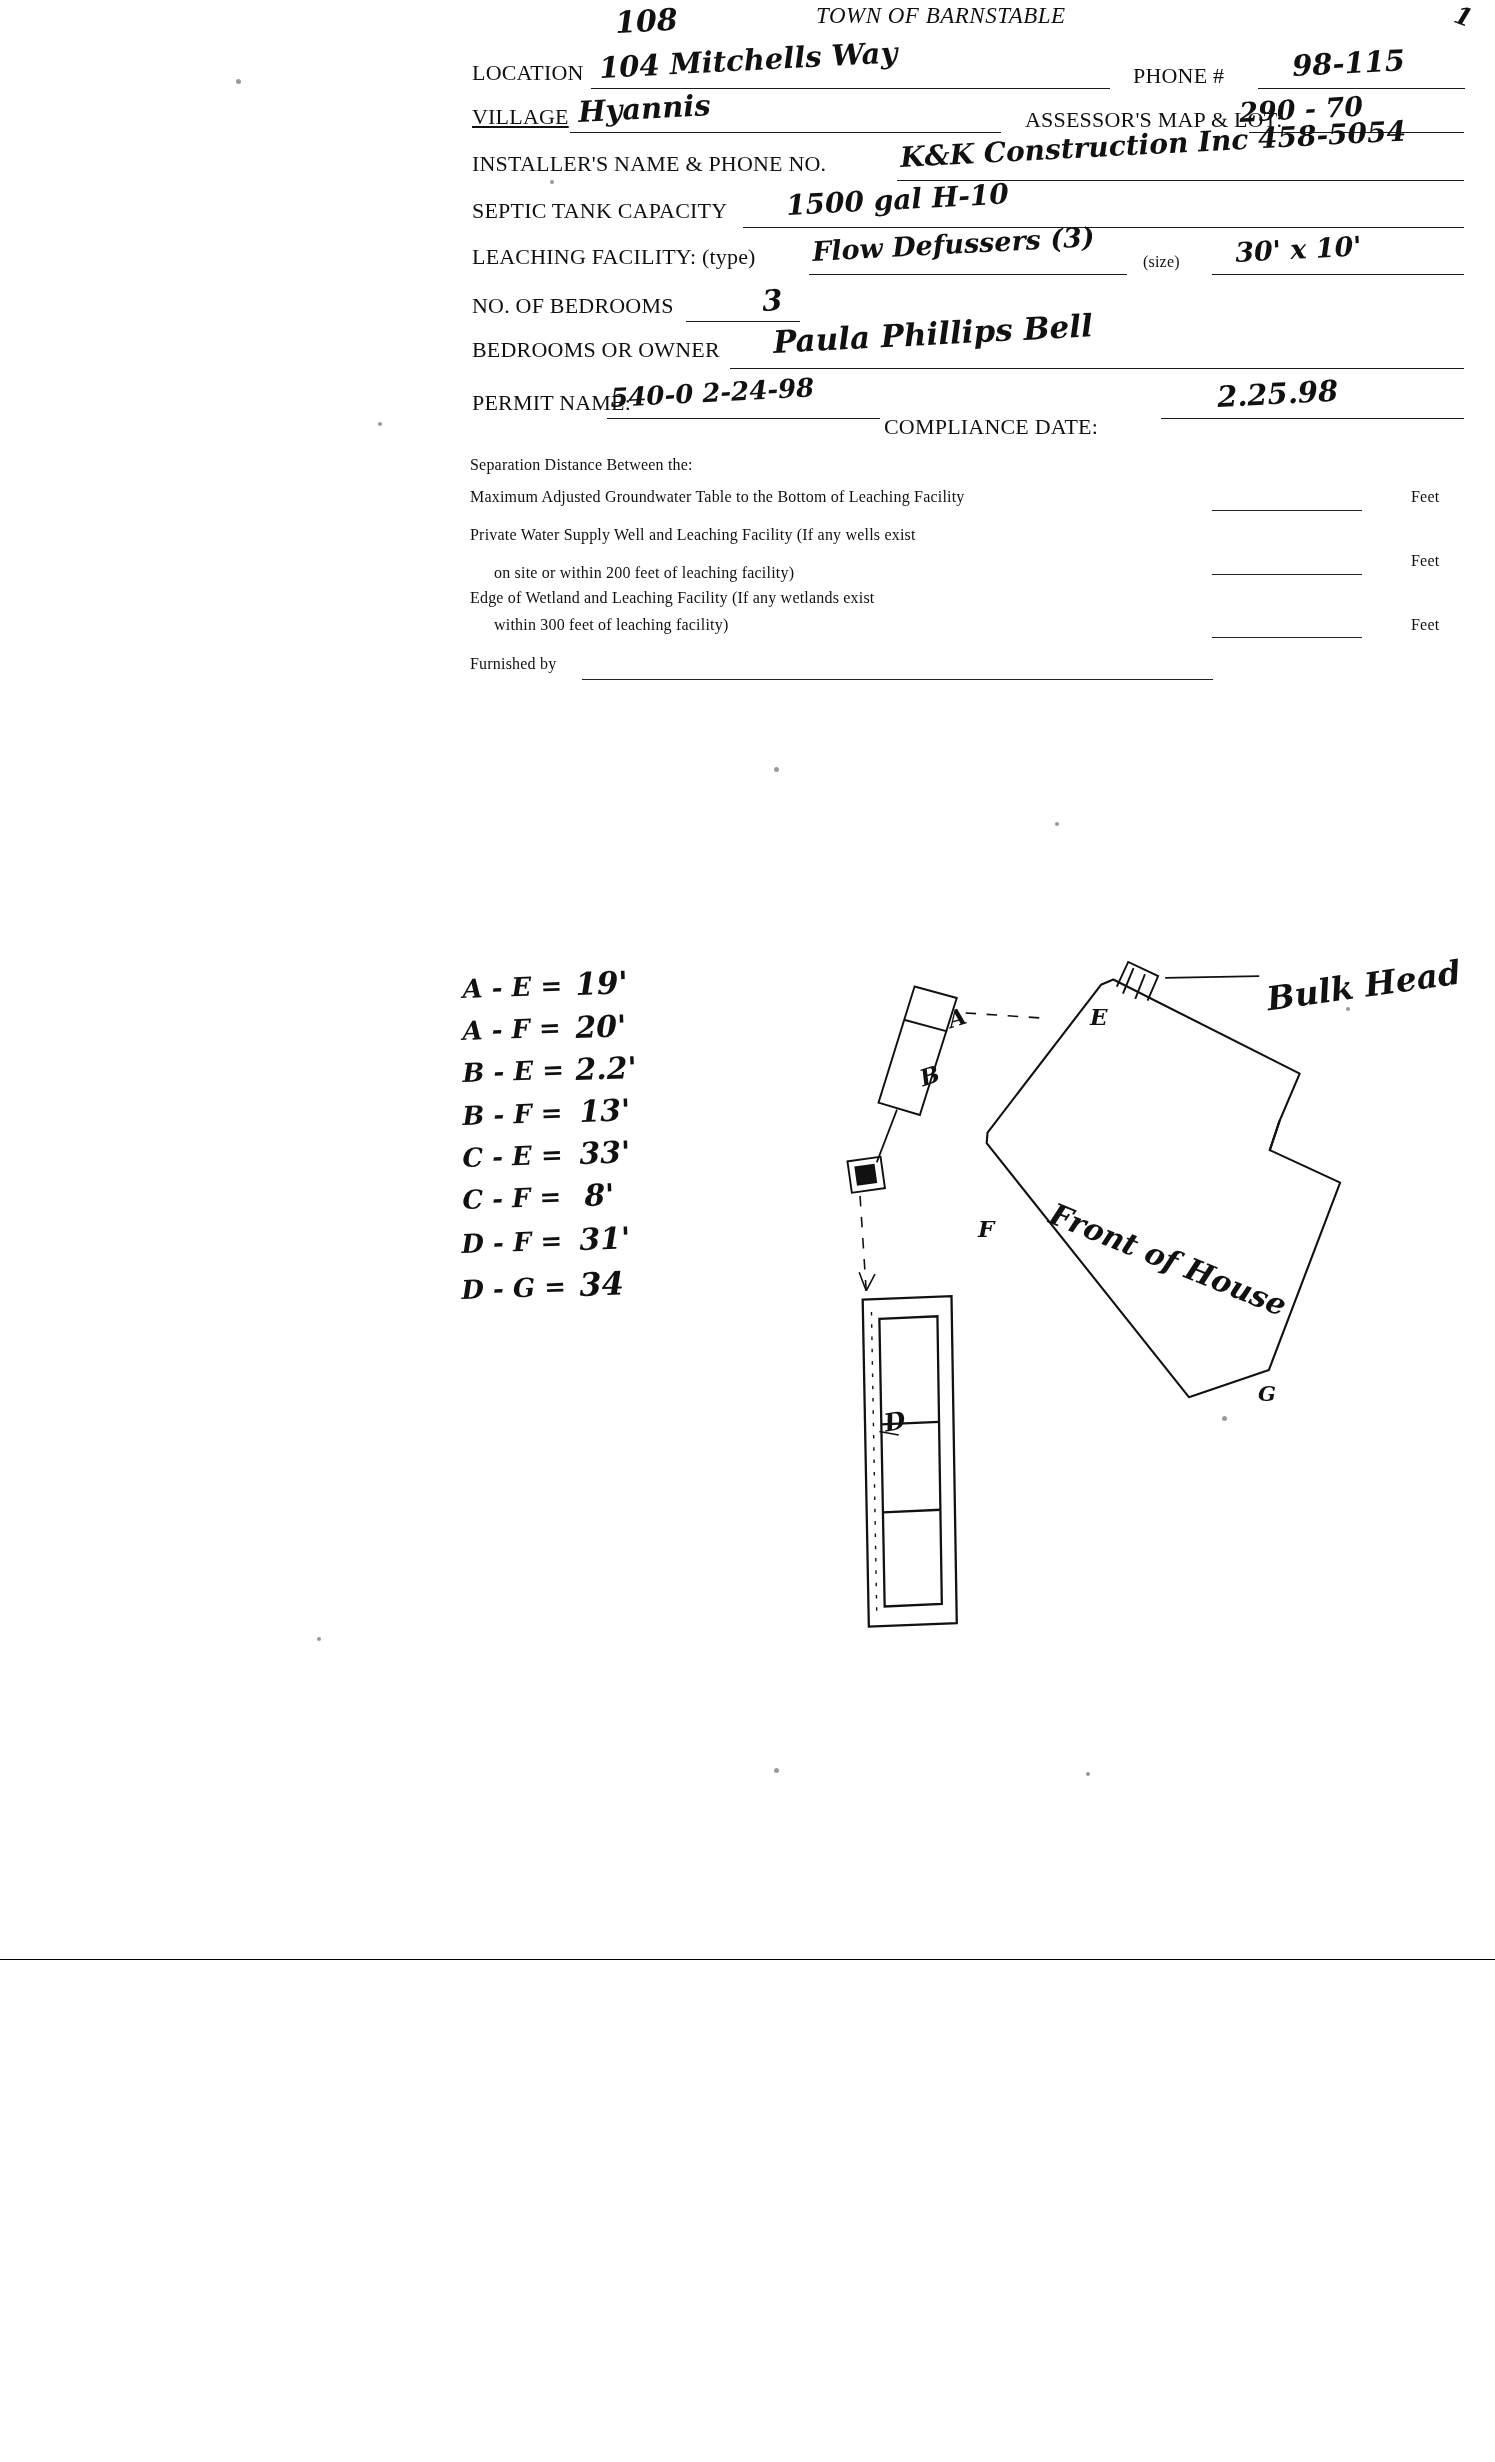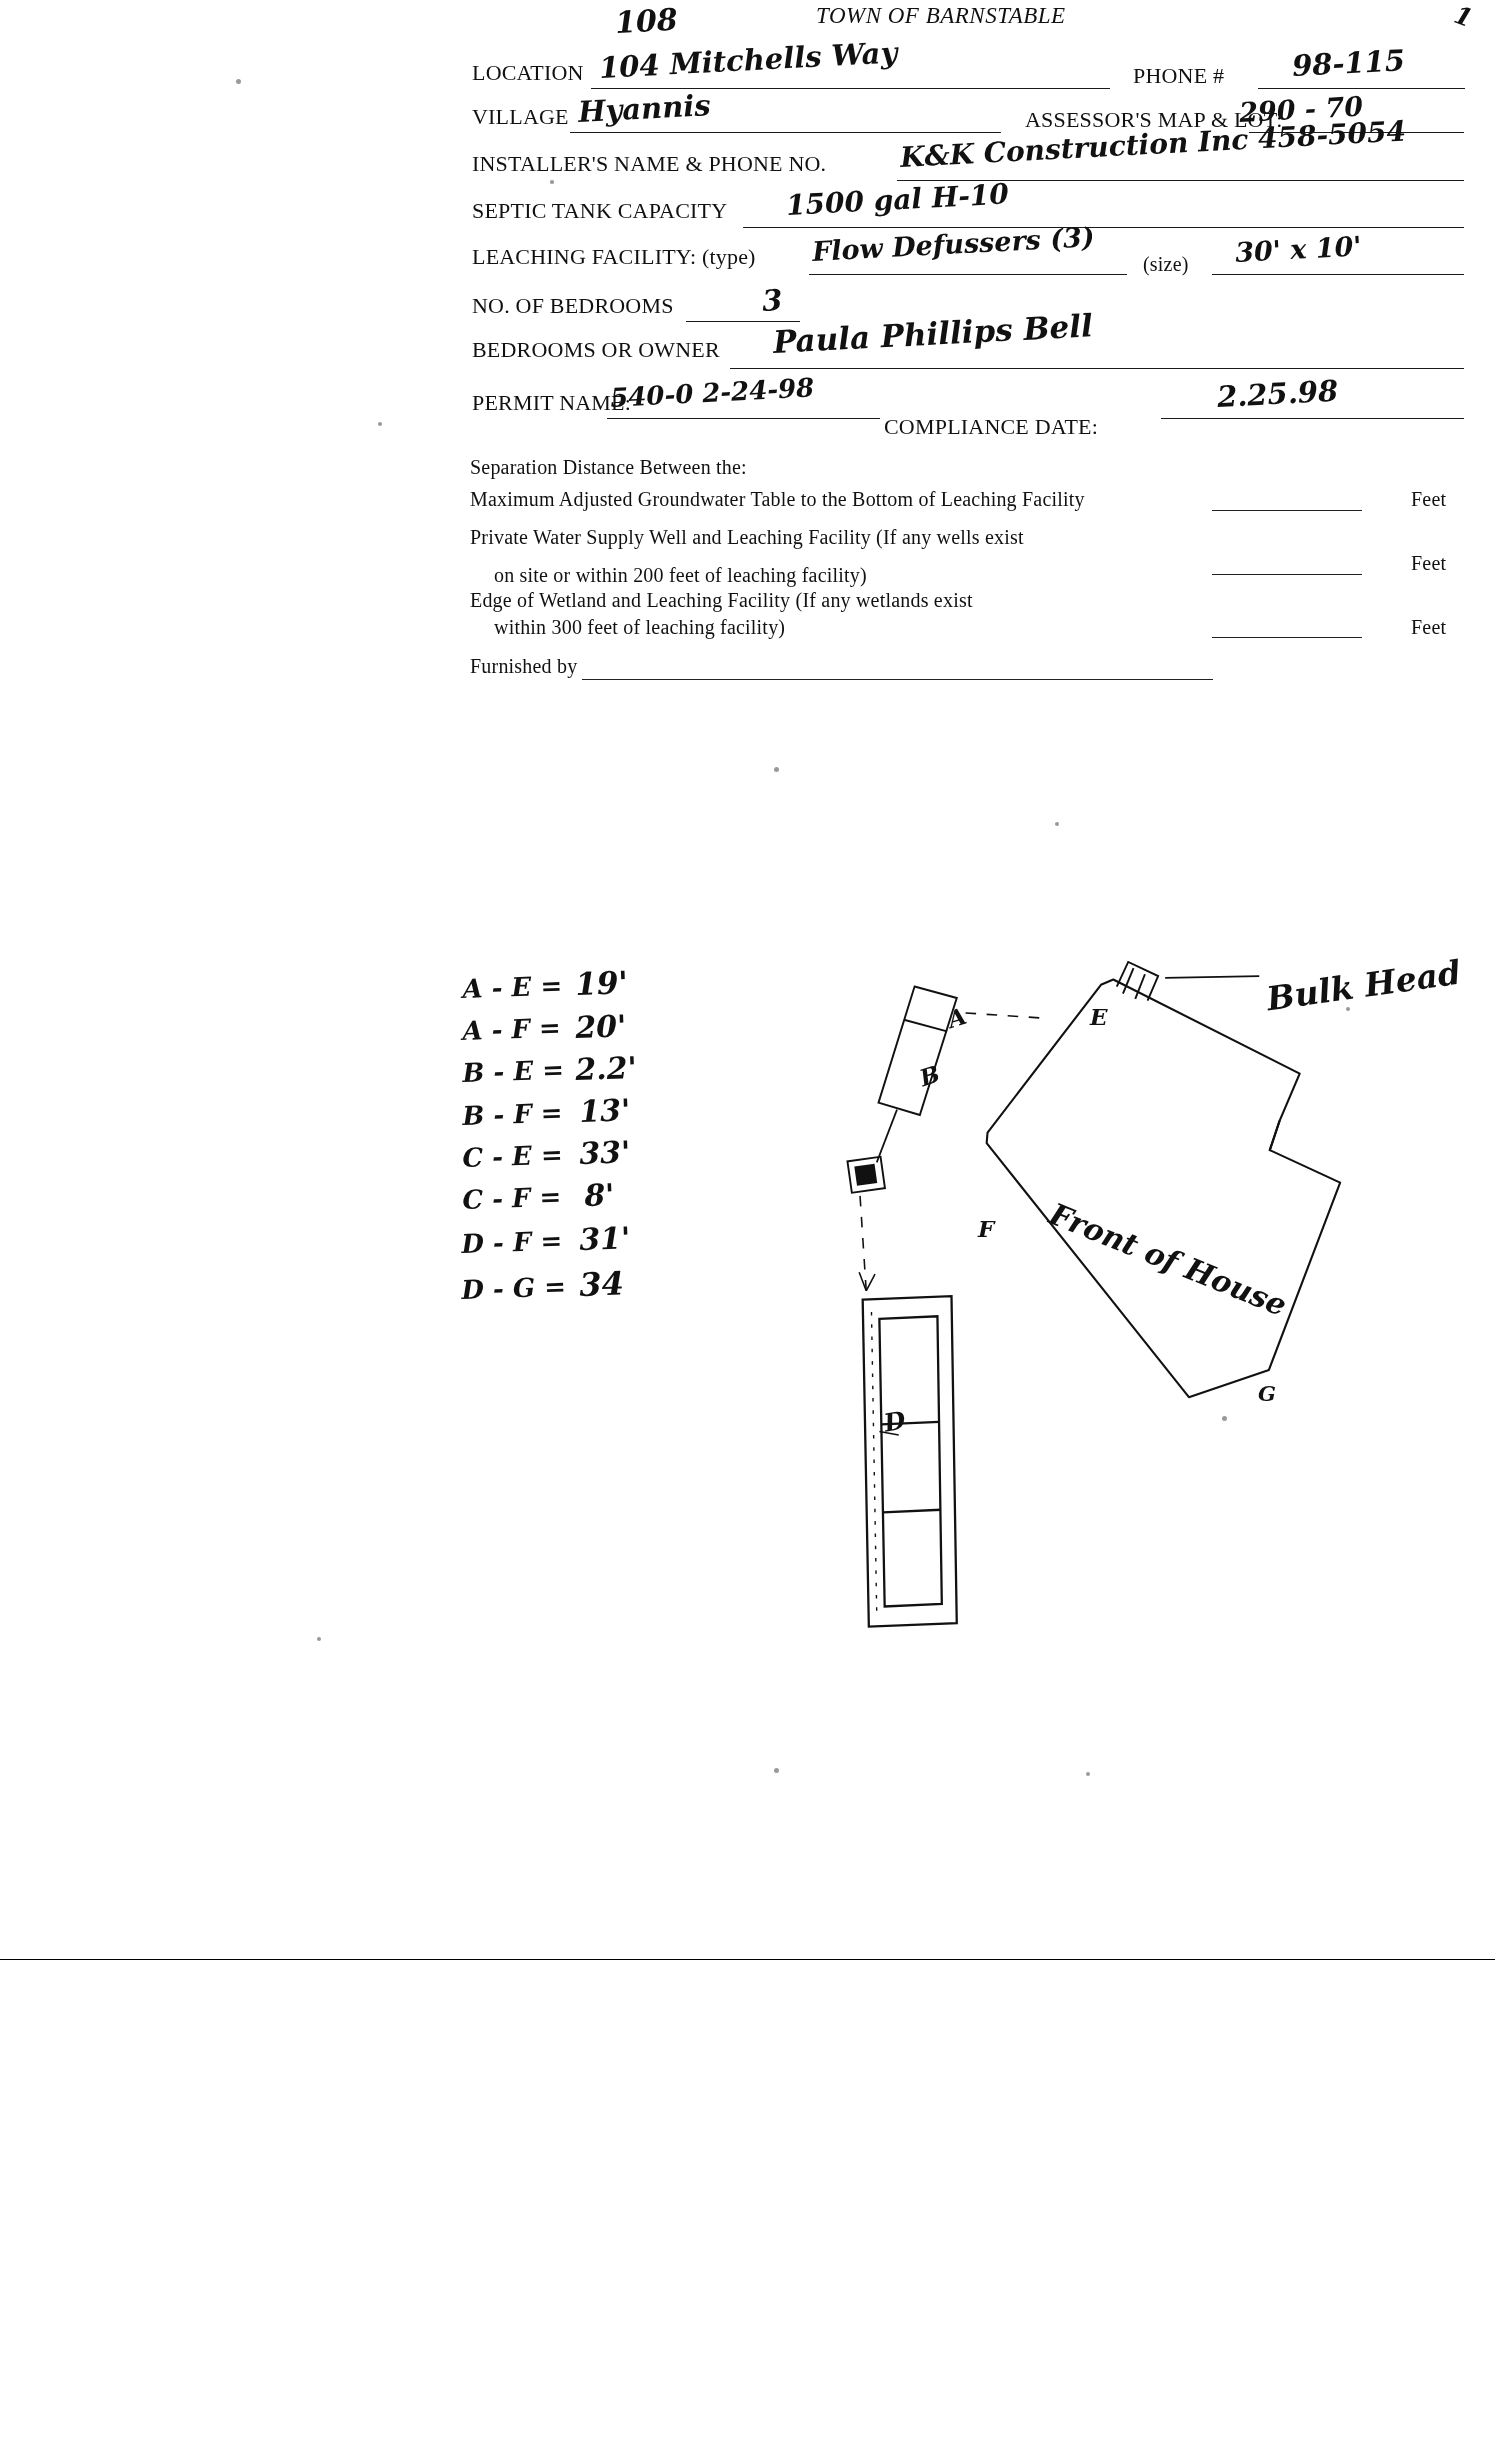--- a/index.html
+++ b/index.html
@@ -24,21 +24,21 @@
   
   .printed {
     position: absolute;
     font-family: "Liberation Serif", serif;
     font-size: 22px;
     letter-spacing: 0.2px;
     white-space: nowrap;
     color: #111;
   }
   .printed.small {
-    font-size: 20px;
+    font-size: 16px;
   }
   .title {
     position: absolute;
     font-family: "Liberation Serif", serif;
     font-size: 23px;
     letter-spacing: 0.5px;
     color: #111;
   }
   
   .hand {
@@ -99,21 +99,21 @@
   <div class="hand" style="left:1455px; top:1.8px; font-size:24.6px; transform:rotate(20deg);">1</div>
 
   <div class="printed" style="left:472px; top:60px;">LOCATION</div>
   <div class="rule" style="left:591px; top:88px; width:519px;"></div>
   <div class="hand slant" style="left:600px; top:51px; font-size:29px;">104 Mitchells Way</div>
 
   <div class="printed" style="left:1133px; top:63px;">PHONE #</div>
   <div class="rule" style="left:1258px; top:88px; width:207px;"></div>
   <div class="hand slant" style="left:1293px; top:49px; font-size:29px;">98-115</div>
 
-  <div class="printed" style="left:472px; top:104px;">VILLAGE</div>
+  <div class="printed" style="left:472px; top:104px;text-decoration:underline;">VILLAGE</div>
   <div class="rule" style="left:570px; top:132px; width:431px;"></div>
   <div class="hand slant" style="left:579px; top:95px; font-size:29px;">Hyannis</div>
 
   <div class="printed" style="left:1014px; top:107px;margin-left:11px;">ASSESSOR'S MAP &amp; LOT:</div>
   <div class="rule" style="left:1249px; top:132px; width:215px;"></div>
   <div class="hand slant" style="left:1240px; top:97px; font-size:27px;">290 - 70</div>
 
   <div class="printed" style="left:472px; top:151px;">INSTALLER'S NAME &amp; PHONE NO.</div>
   <div class="rule" style="left:897px; top:180px; width:567px;"></div>
   <div class="hand slant" style="left:901px; top:141px; font-size:28px;">K&amp;K Construction Inc  458-5054</div>

